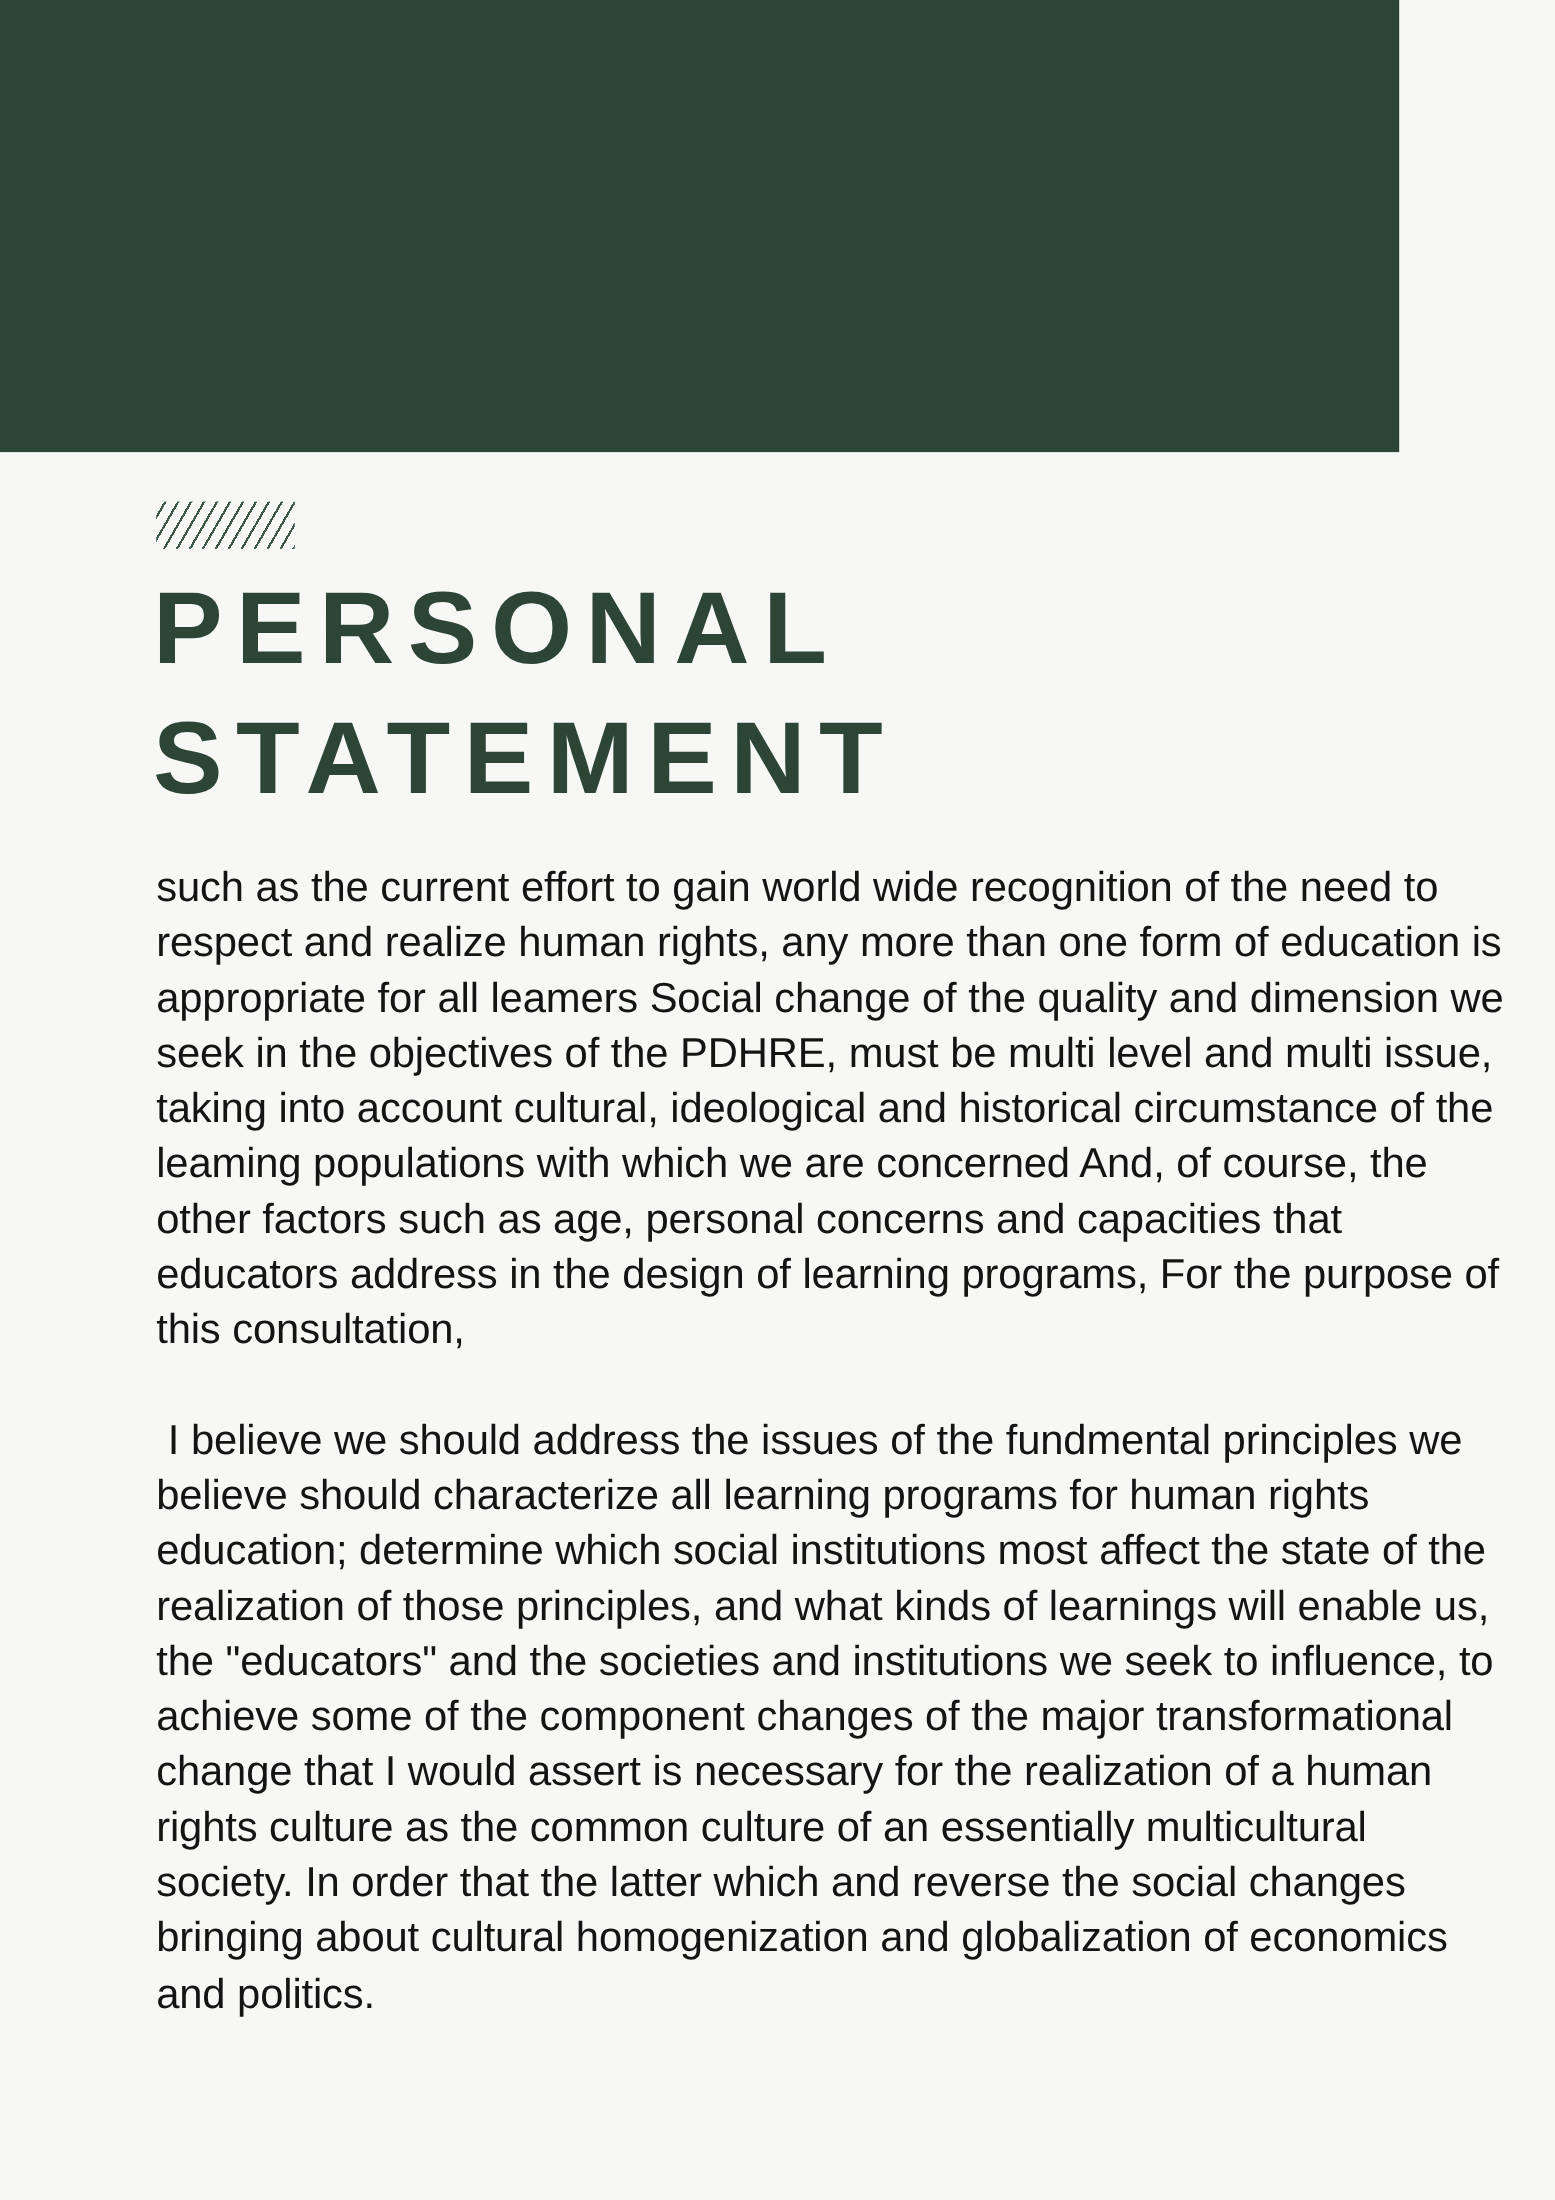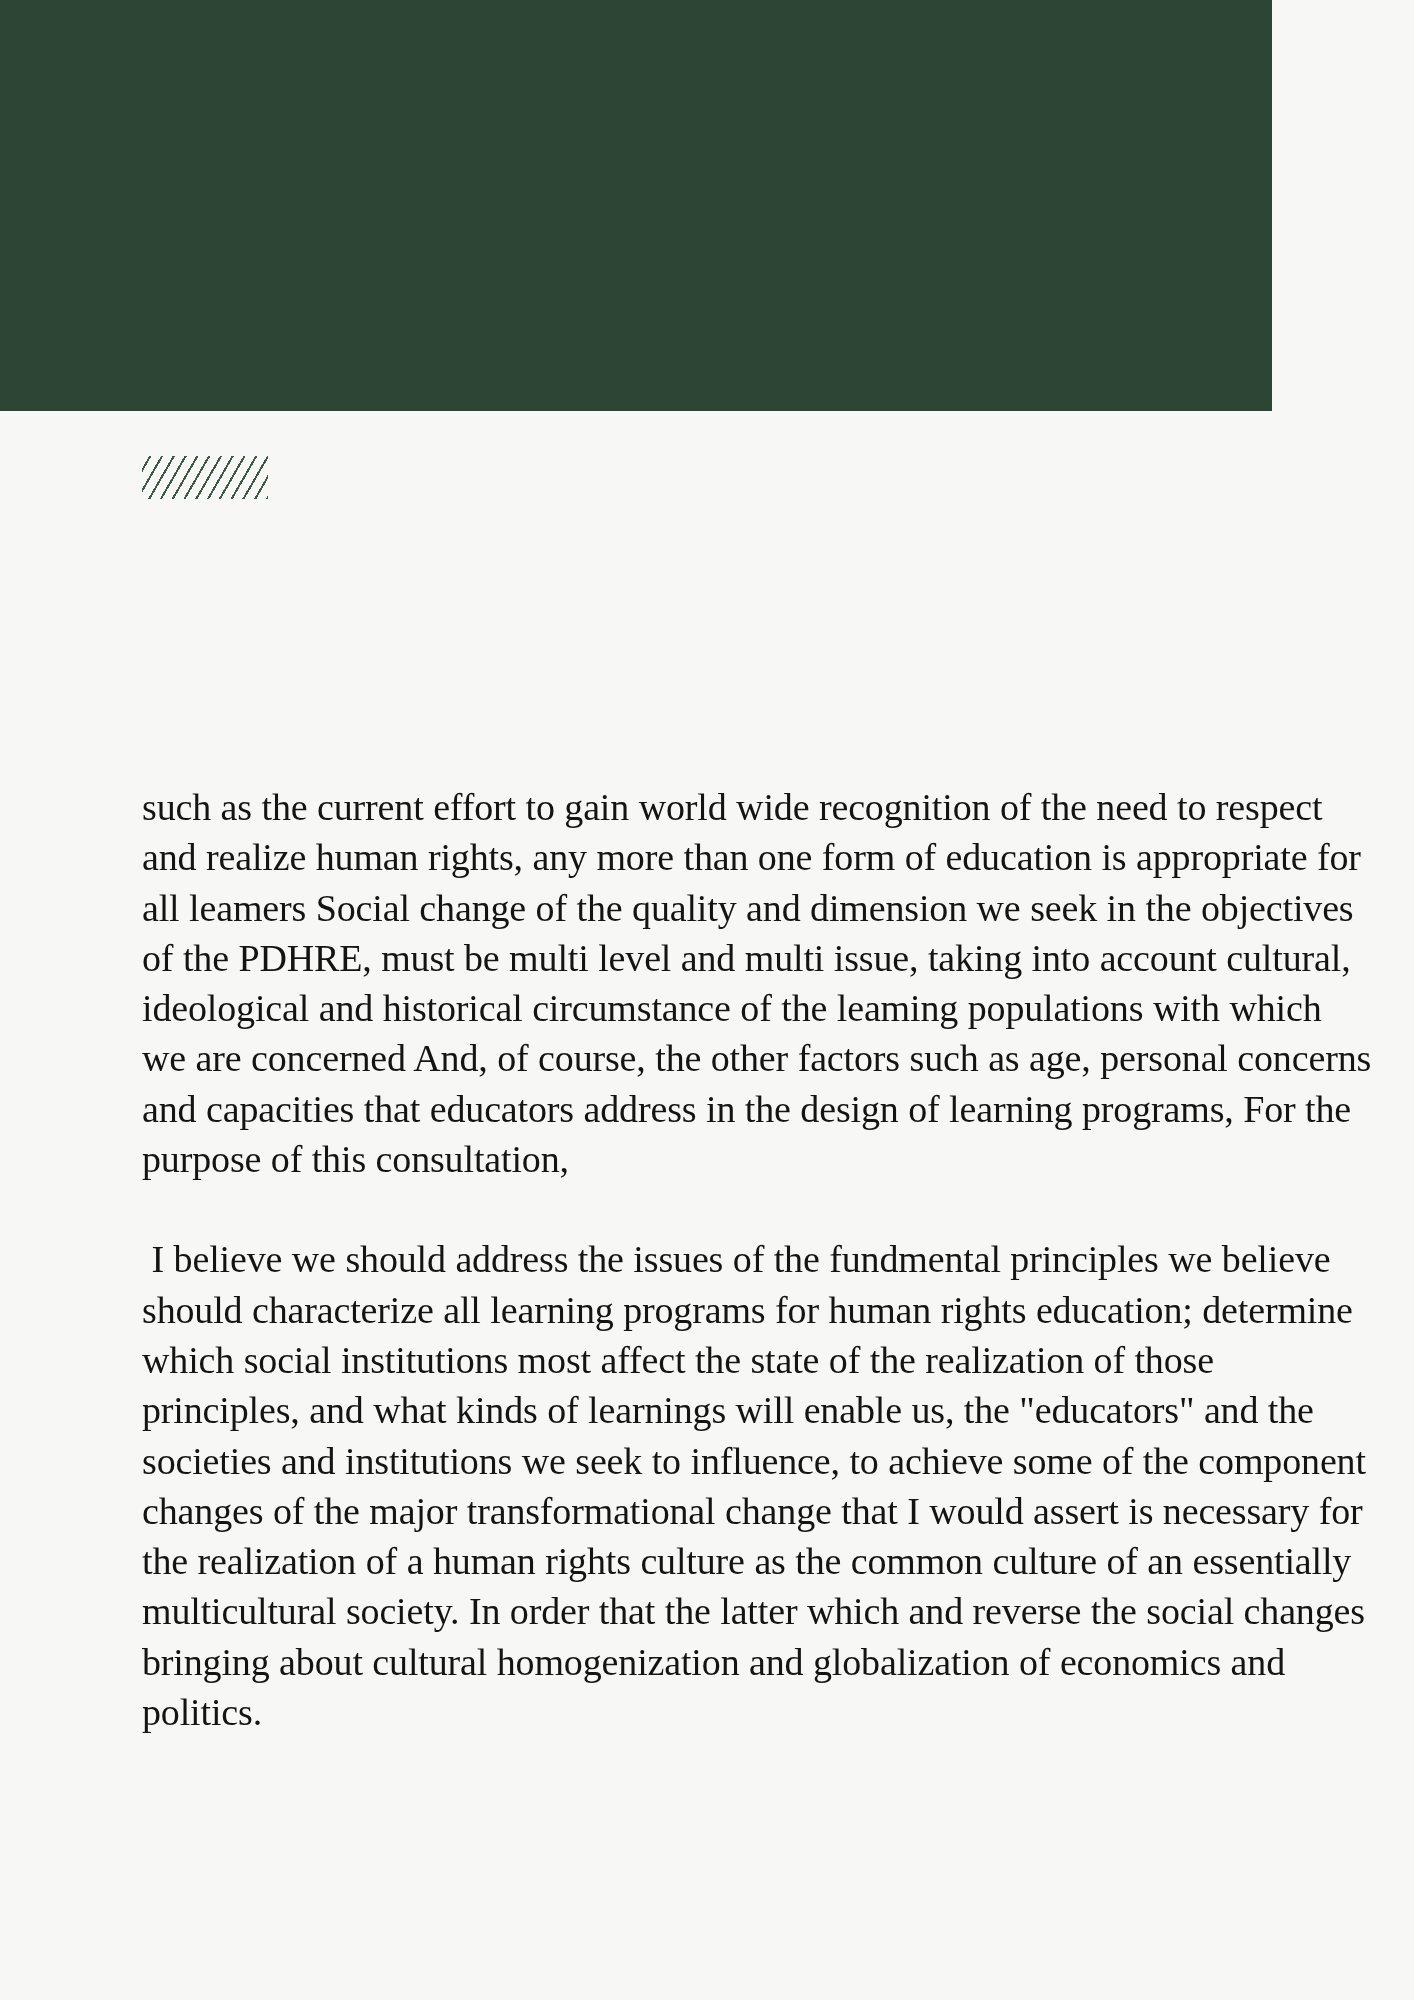--- a/index.html
+++ b/index.html
@@ -70,21 +70,21 @@
   }
 
   
   #body-copy {
     position: absolute;
     left: 142px;
     top: 782px;
     width: 1232px;
   }
   .para {
-    font-family: Liberation Serif, serif;
+    font-family: Liberation Sans, sans-serif;
     font-size: 38px;
     line-height: 50.3px;
     color: #141414;
     margin: 0;
     letter-spacing: -0.15px;
     word-spacing: 0.2px;
     white-space: pre-wrap;
   }
   .para-gap {
     height: 50px;
@@ -92,20 +92,24 @@
 </style>
 </head>
 <body>
 
 <div id="page">
 
   <div id="header-band"></div>
 
   <div id="hatch-ornament"></div>
 
+  <div id="title-block">
+    <span class="title-line">PERSONAL</span>
+    <span class="title-line">STATEMENT</span>
+  </div>
 
   <div id="body-copy">
     <p class="para">such as the current effort to gain world wide recognition of the need to respect and realize human rights, any more than one form of education is appropriate for all leamers Social change of the quality and dimension we seek in the objectives of the PDHRE, must be multi level and multi issue, taking into account cultural, ideological and historical circumstance of the leaming populations with which we are concerned And, of course, the other factors such as age, personal concerns and capacities that educators address in the design of learning programs, For the purpose of this consultation,</p>
     <div class="para-gap"></div>
     <p class="para"> I believe we should address the issues of the fundmental principles we believe should characterize all learning programs for human rights education; determine which social institutions most affect the state of the realization of those principles, and what kinds of learnings will enable us, the "educators" and the societies and institutions we seek to influence, to achieve some of the component changes of the major transformational change that I would assert is necessary for the realization of a human rights culture as the common culture of an essentially multicultural society. In order that the latter which and reverse the social changes bringing about cultural homogenization and globalization of economics and politics.</p>
   </div>
 
 </div>
 
 </body></html>

